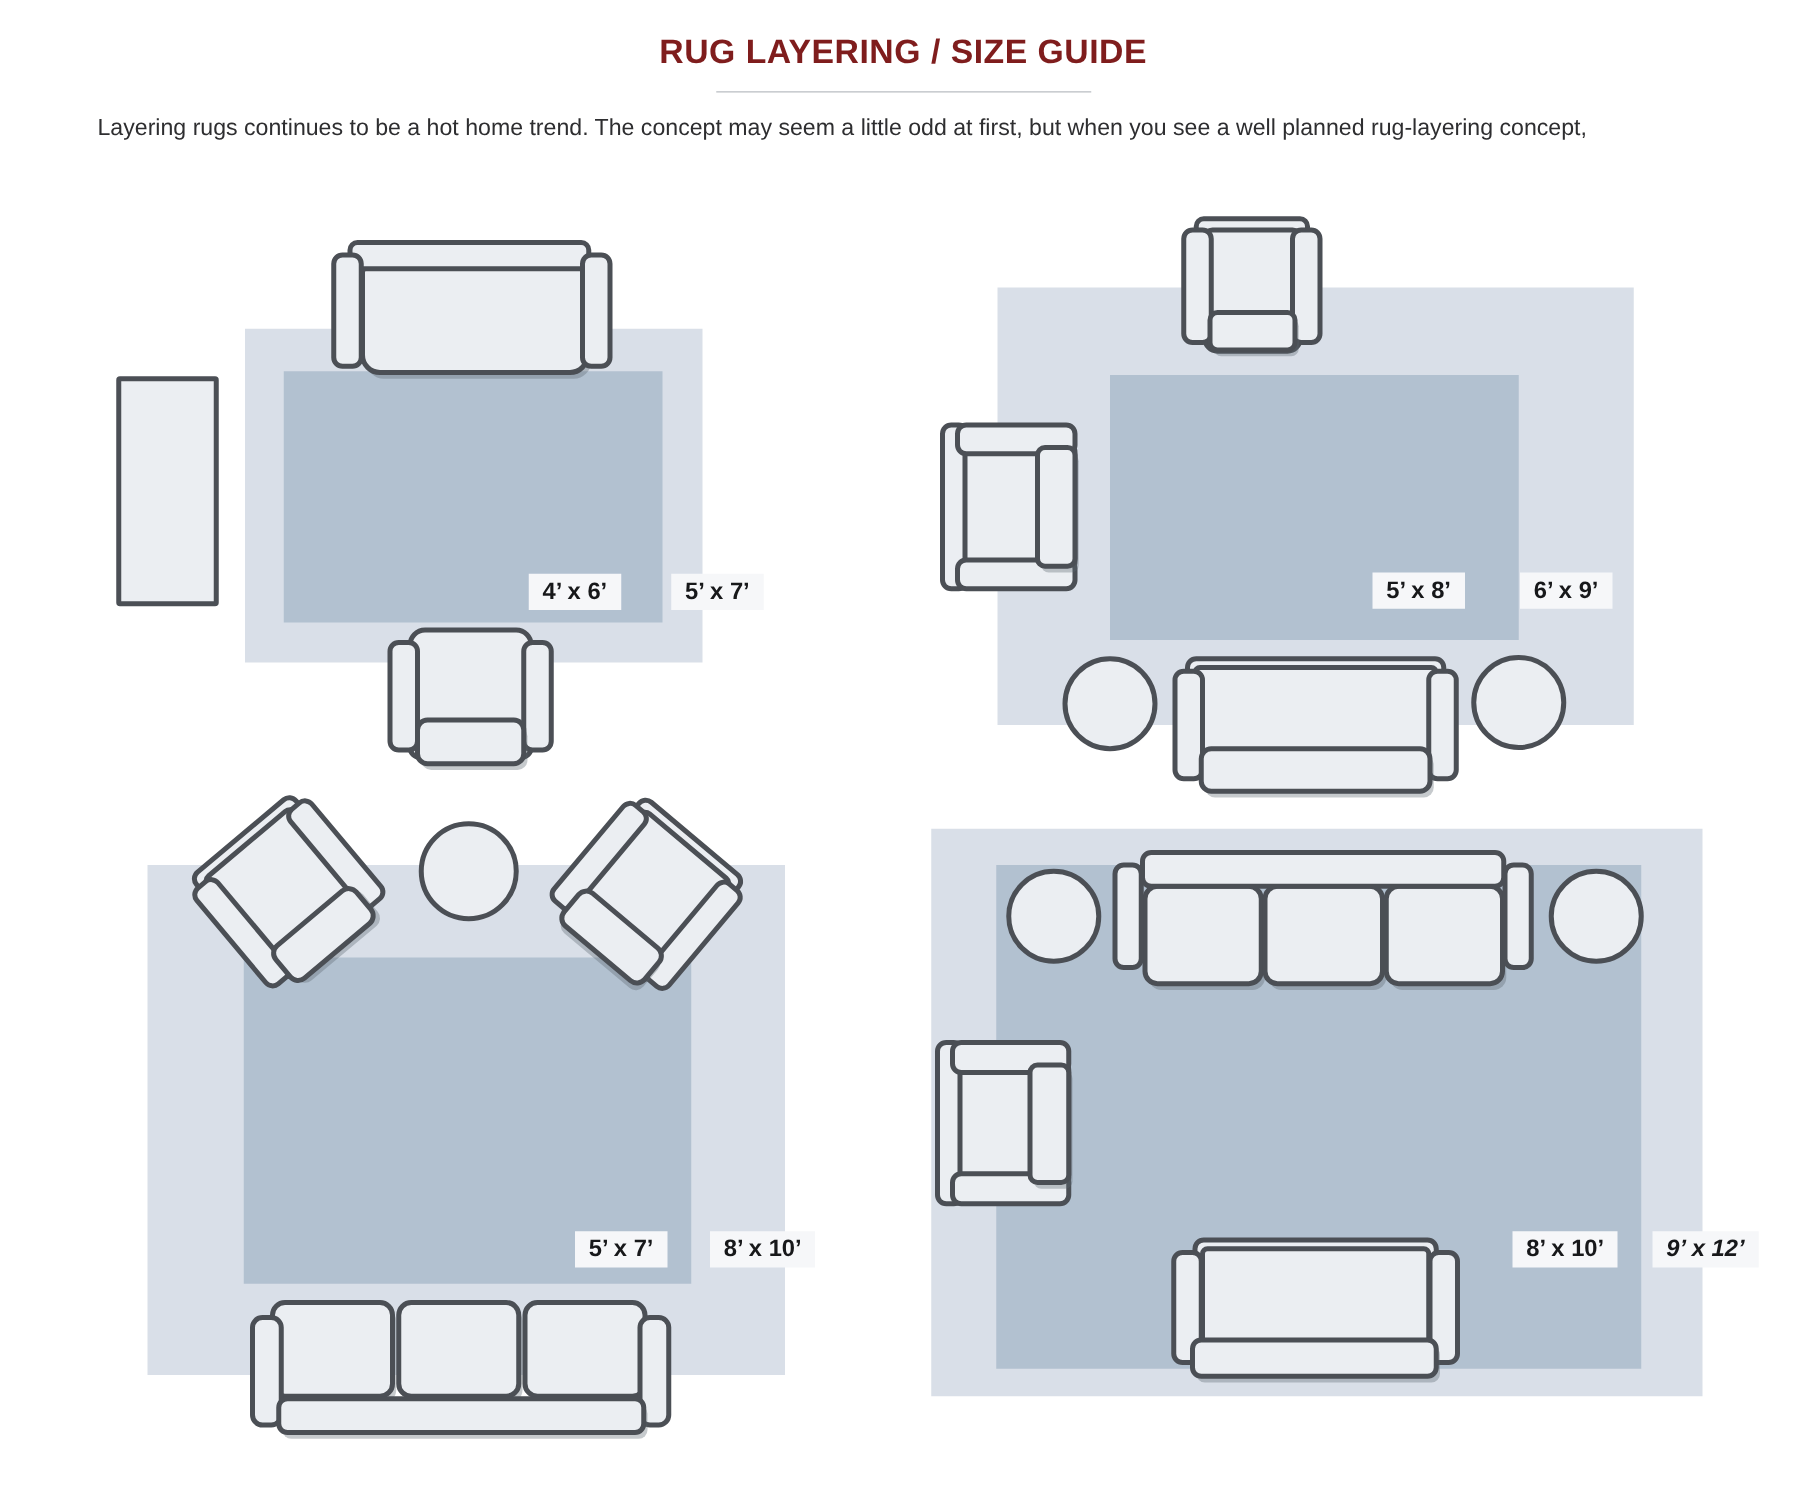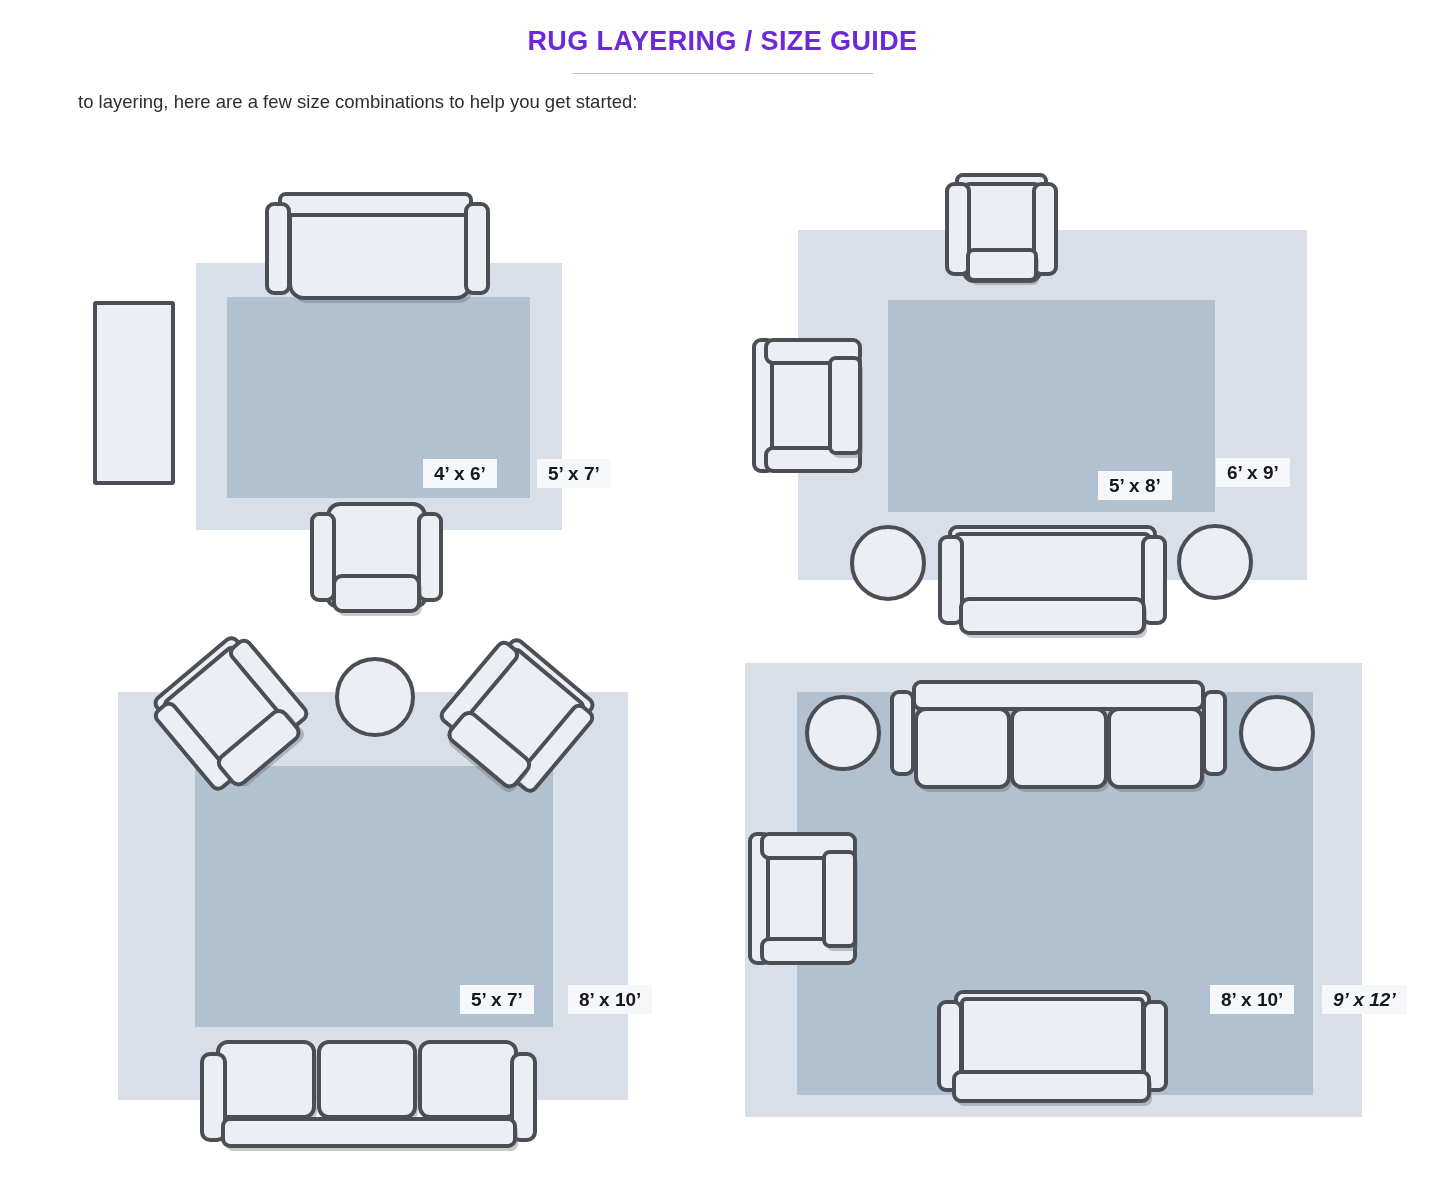--- a/index.html
+++ b/index.html
@@ -3,21 +3,21 @@
 <meta charset="utf-8">
 <style>
   html,body{margin:0;padding:0;background:#ffffff;}
   body{
     font-family:"Liberation Sans", sans-serif;
     width:1445px;height:1196px;position:relative;overflow:hidden;
     color:#2f2f31;
   }
   .page-title{
     position:absolute;left:0;right:0;top:26px;text-align:center;
-    font-size:27px;font-weight:700;letter-spacing:.4px;color:#6d28d9;
+    font-size:27px;font-weight:700;letter-spacing:.4px;color:#7f1d1d;
   }
   .title-divider{
     position:absolute;left:50%;top:73px;width:300px;margin-left:-150px;
     border-top:1px solid #b9bdc2;height:0;
   }
   .intro{
     position:absolute;left:78px;top:89px;font-size:18.5px;line-height:26px;color:#2e2e30;
   }
   .intro div{white-space:nowrap;}
   .diagram{position:absolute;}
@@ -39,21 +39,21 @@
     font-size:19px;font-weight:700;padding:3px 11px;line-height:23px;
   }
 </style>
 </head>
 <body>
 
 <div class="page-title">RUG LAYERING / SIZE GUIDE</div>
 <div class="title-divider"></div>
 
 <div class="intro">
-  <div>to layering, here are a few size combinations to help you get started:</div>
+  <div>Layering rugs continues to be a hot home trend. The concept may seem a little odd at first, but when you see a well planned rug-layering concept,</div>
 </div>
 
 <div class="diagram" style="left:90px;top:170px;width:560px;height:460px;">
   <div class="rug rug-outer" style="left:106px;top:93px;width:366px;height:267px;"></div>
   <div class="rug rug-inner" style="left:137px;top:127px;width:303px;height:201px;"></div>
 
   <div class="fp" style="left:3px;top:131px;width:82px;height:184px;border-radius:3px;"></div>
 
   <div>
     <div class="fp sh" style="left:198px;top:42px;width:184px;height:88px;border-radius:6px 6px 16px 16px;"></div>
@@ -97,21 +97,21 @@
     <div class="fp" style="left:208px;top:365px;width:209px;height:26px;border-radius:9px;"></div>
     <div class="fp" style="left:214px;top:372px;width:197px;height:88px;border-radius:6px 6px 14px 14px;"></div>
     <div class="fp" style="left:198px;top:375px;width:26px;height:90px;border-radius:9px;"></div>
     <div class="fp" style="left:401px;top:375px;width:26px;height:90px;border-radius:9px;"></div>
     <div class="fp sh" style="left:219px;top:437px;width:187px;height:38px;border-radius:10px;"></div>
   </div>
 
   <div class="fp circle" style="left:110px;top:365px;width:76px;height:76px;"></div>
   <div class="fp circle" style="left:437px;top:364px;width:76px;height:76px;"></div>
 
-  <div class="sz" style="left:358px;top:298px;margin-top:13px;">5’ x 8’</div>
+  <div class="sz" style="left:358px;top:298px;">5’ x 8’</div>
   <div class="sz" style="left:476px;top:298px;">6’ x 9’</div>
 </div>
 
 <div class="diagram" style="left:100px;top:640px;width:560px;height:520px;">
   <div class="rug rug-outer" style="left:18px;top:52px;width:510px;height:408px;"></div>
   <div class="rug rug-inner" style="left:95px;top:126px;width:358px;height:261px;"></div>
 
   <div class="fp circle" style="left:235px;top:17px;width:80px;height:80px;"></div>
 
   <div class="rotgrp" style="left:71px;top:12px;width:124px;height:130px;transform:rotate(-40deg);">

